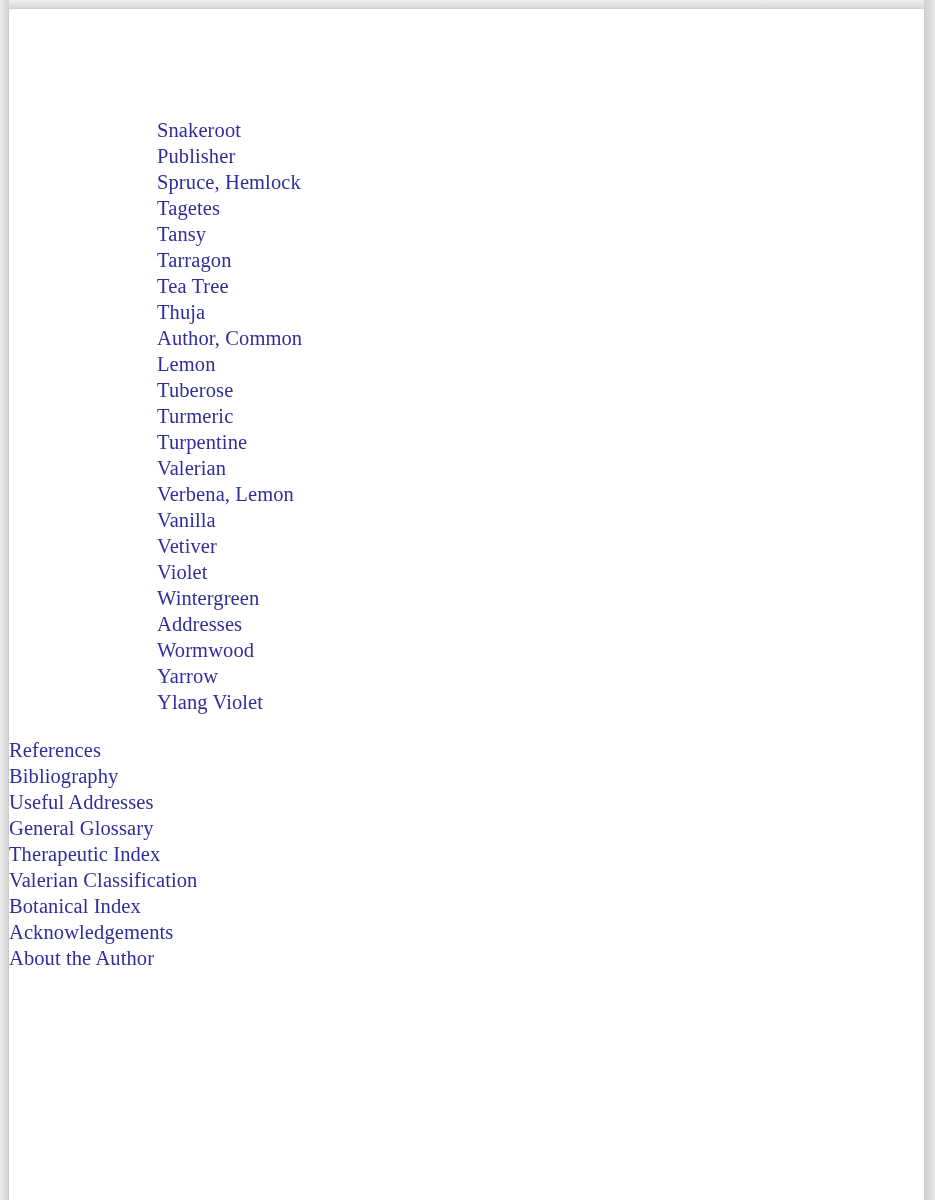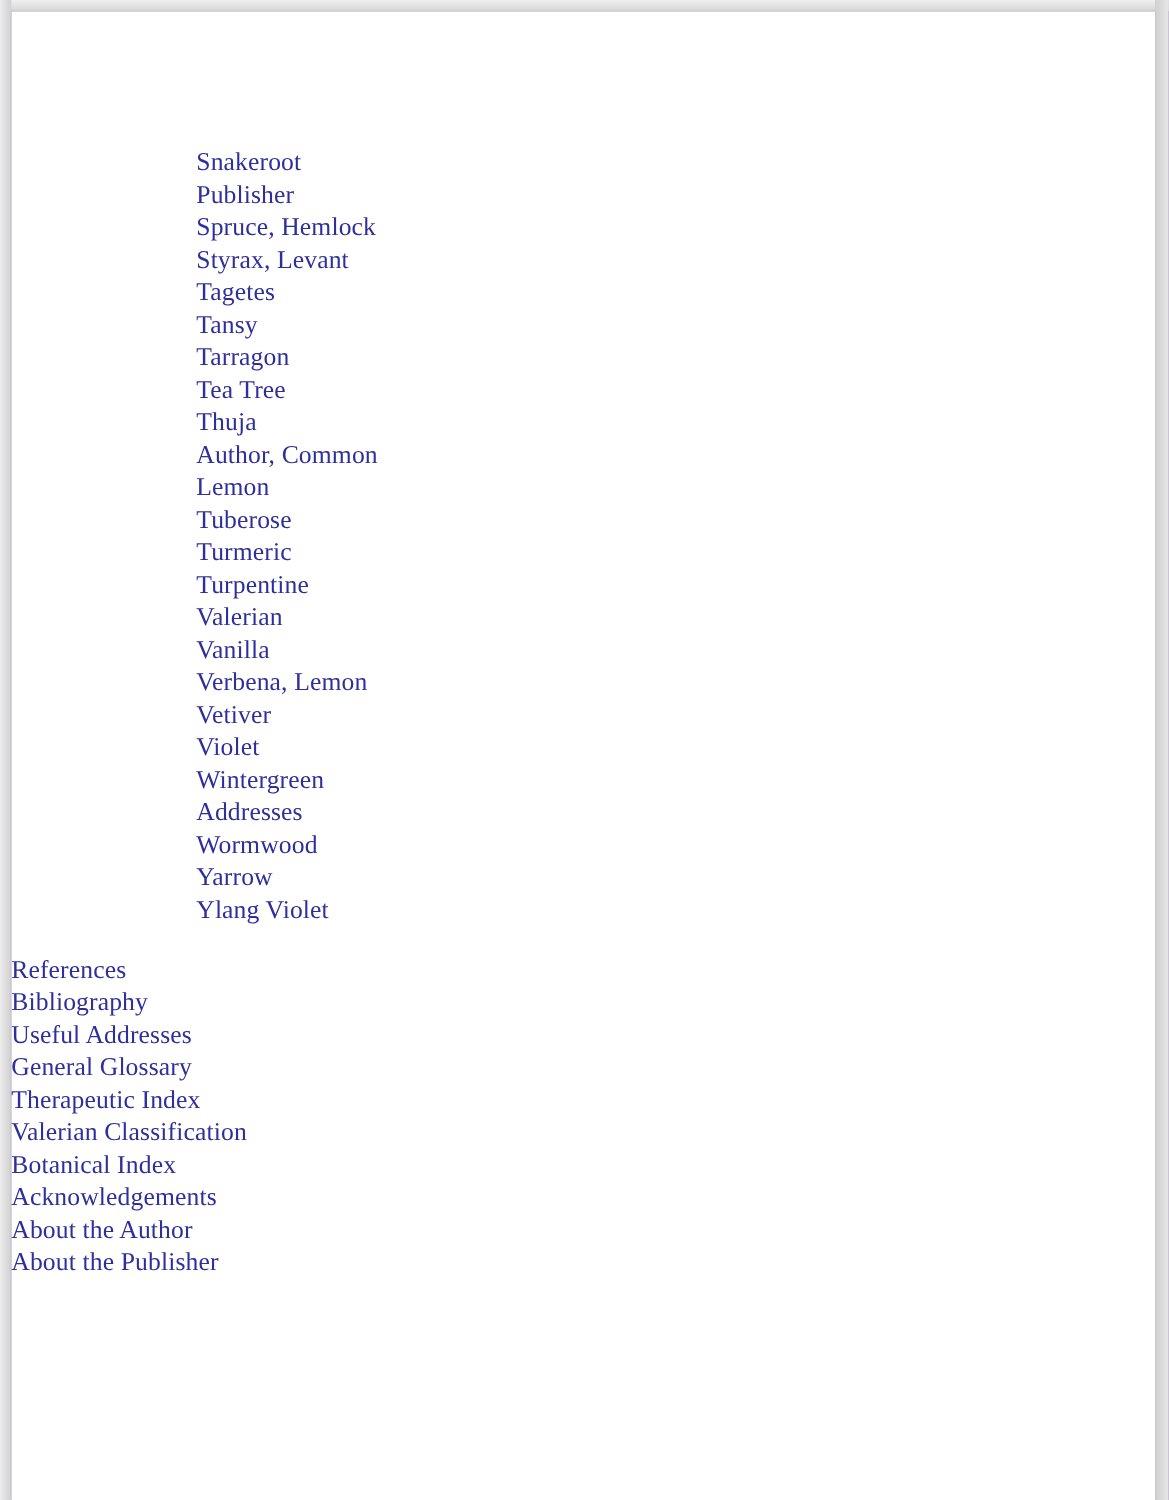--- a/index.html
+++ b/index.html
@@ -102,52 +102,50 @@
   <div id="gutter-left"></div>
   <div id="gutter-right"></div>
 
   <div id="page">
     <div id="page-body">
 
       <ul id="entries-list" class="toc-list">
           <li class="toc-entry">Snakeroot</li>
           <li class="toc-entry">Publisher</li>
           <li class="toc-entry">Spruce, Hemlock</li>
-          <li class="toc-entry">Styrax, Levant</li>
           <li class="toc-entry">Tagetes</li>
           <li class="toc-entry">Tansy</li>
           <li class="toc-entry">Tarragon</li>
           <li class="toc-entry">Tea Tree</li>
           <li class="toc-entry">Thuja</li>
           <li class="toc-entry">Author, Common</li>
           <li class="toc-entry">Lemon</li>
           <li class="toc-entry">Tuberose</li>
           <li class="toc-entry">Turmeric</li>
           <li class="toc-entry">Turpentine</li>
           <li class="toc-entry">Valerian</li>
+          <li class="toc-entry">Verbena, Lemon</li>
           <li class="toc-entry">Vanilla</li>
-          <li class="toc-entry">Verbena, Lemon</li>
           <li class="toc-entry">Vetiver</li>
           <li class="toc-entry">Violet</li>
           <li class="toc-entry">Wintergreen</li>
           <li class="toc-entry">Addresses</li>
           <li class="toc-entry">Wormwood</li>
           <li class="toc-entry">Yarrow</li>
           <li class="toc-entry">Ylang Violet</li>
         </ul>
 
       <ul id="backmatter-list" class="toc-list">
           <li class="toc-entry">References</li>
           <li class="toc-entry">Bibliography</li>
           <li class="toc-entry">Useful Addresses</li>
           <li class="toc-entry">General Glossary</li>
           <li class="toc-entry">Therapeutic Index</li>
           <li class="toc-entry">Valerian Classification</li>
           <li class="toc-entry">Botanical Index</li>
           <li class="toc-entry">Acknowledgements</li>
           <li class="toc-entry">About the Author</li>
-          <li class="toc-entry">About the Publisher</li>
         </ul>
 
     </div>
   </div>
 
 </div>
 
 </body></html>

